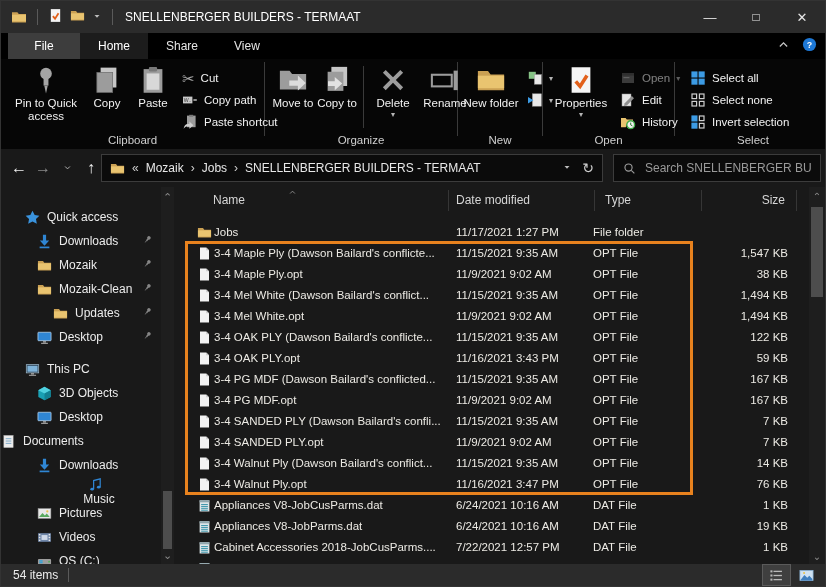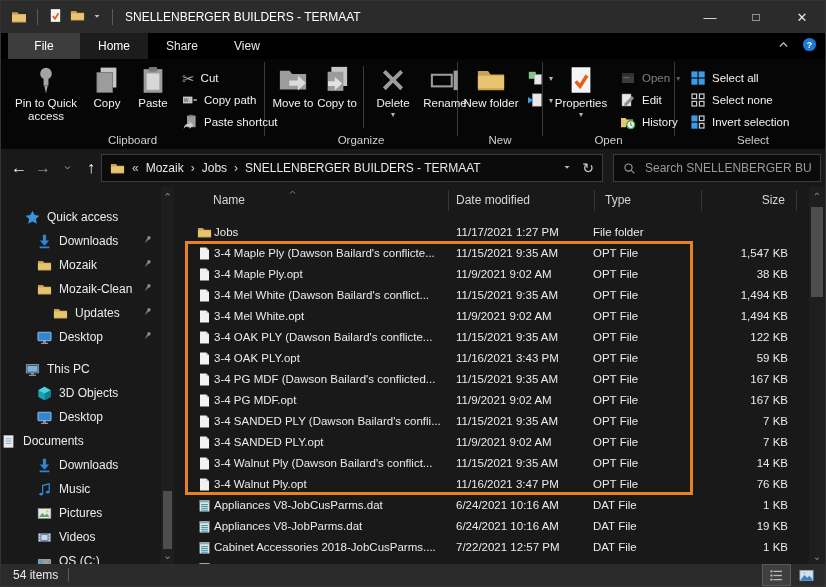--- a/index.html
+++ b/index.html
@@ -580,21 +580,21 @@
         </div>
         <div class="side-item" style="padding-left: 36px;">
           <span class="ic" style="margin-right: 7px;">
             <svg viewBox="0 0 16 16" width="15" height="15">
               <path d="M6.3.8h3.4v6h3.3L8 12.6 3 6.8h3.3z" fill="#2f86d4"></path>
               <rect x="2.8" y="13.4" width="10.4" height="1.8" fill="#2f86d4"></rect>
             </svg>
           </span>
           <span class="lbl">Downloads</span>
         </div>
-        <div class="side-item" style="padding-left: 36px;">
+        <div class="side-item" style="padding-left: 36px; flex-direction: column;">
           <span class="ic" style="margin-right: 7px;">
             <svg viewBox="0 0 16 16" width="15" height="15">
               <path d="M6 13V3.8l7-1.8v8.8" fill="none" stroke="#2f86d4" stroke-width="1.3"></path>
               <ellipse cx="4.4" cy="13" rx="1.9" ry="1.5" fill="#2f86d4"></ellipse>
               <ellipse cx="11.4" cy="10.8" rx="1.9" ry="1.5" fill="#2f86d4"></ellipse>
             </svg>
           </span>
           <span class="lbl">Music</span>
         </div>
         <div class="side-item" style="padding-left: 36px;">

